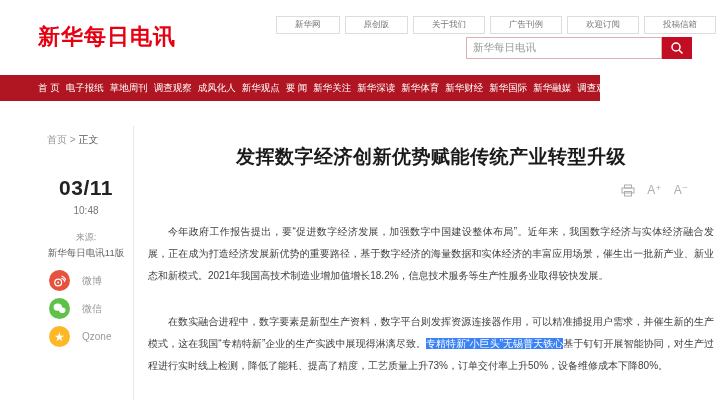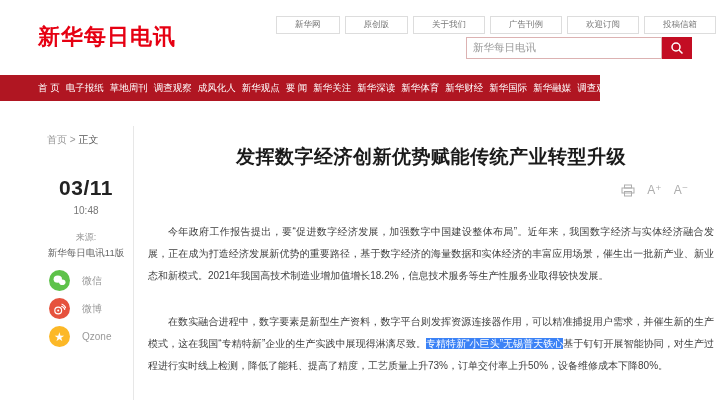--- a/index.html
+++ b/index.html
@@ -104,38 +104,38 @@
 
 <div class="meta">
   <div class="meta-date">03/11</div>
   <div class="meta-time">10:48</div>
   <div class="meta-source-label">来源:</div>
   <div class="meta-source">新华每日电讯11版</div>
 </div>
 
 <div class="share">
   <div class="share-row">
-    <span class="share-icon ic-wechat">
-      <svg width="13" height="11" viewBox="0 0 13 11">
-        <ellipse cx="4.8" cy="4.2" rx="4.2" ry="3.6" fill="#fff"></ellipse>
-        <ellipse cx="9.3" cy="7.2" rx="3.2" ry="2.8" fill="#fff"></ellipse>
-      </svg>
-    </span>
-    <span class="share-label">微信</span>
-  </div>
-  <div class="share-row">
     <span class="share-icon ic-weibo">
       <svg width="13" height="12" viewBox="0 0 13 12">
         <circle cx="5.2" cy="7.5" r="3.4" fill="none" stroke="#fff" stroke-width="1.2"></circle>
         <circle cx="5.2" cy="7.5" r="1" fill="#fff"></circle>
         <path d="M8.2 3.2 A4.5 4.5 0 0 1 11.8 6.8" fill="none" stroke="#fff" stroke-width="1.1"></path>
         <path d="M8.6 0.9 A7 7 0 0 1 12.9 5.2" fill="none" stroke="#fff" stroke-width="1.1"></path>
       </svg>
     </span>
     <span class="share-label">微博</span>
+  </div>
+  <div class="share-row">
+    <span class="share-icon ic-wechat">
+      <svg width="13" height="11" viewBox="0 0 13 11">
+        <ellipse cx="4.8" cy="4.2" rx="4.2" ry="3.6" fill="#fff"></ellipse>
+        <ellipse cx="9.3" cy="7.2" rx="3.2" ry="2.8" fill="#fff"></ellipse>
+      </svg>
+    </span>
+    <span class="share-label">微信</span>
   </div>
   <div class="share-row">
     <span class="share-icon ic-qzone">★</span>
     <span class="share-label">Qzone</span>
   </div>
 </div>
 
 <div class="divider"></div>
 
 <div class="article">

